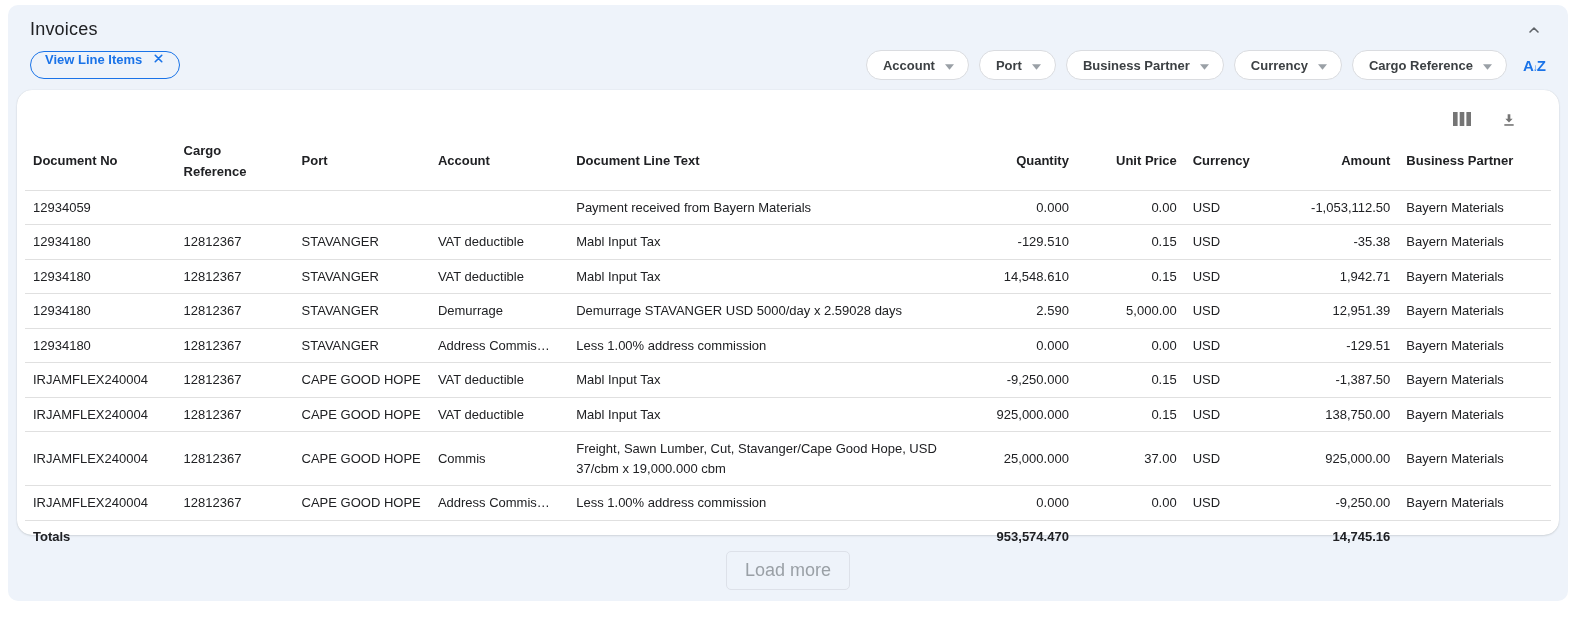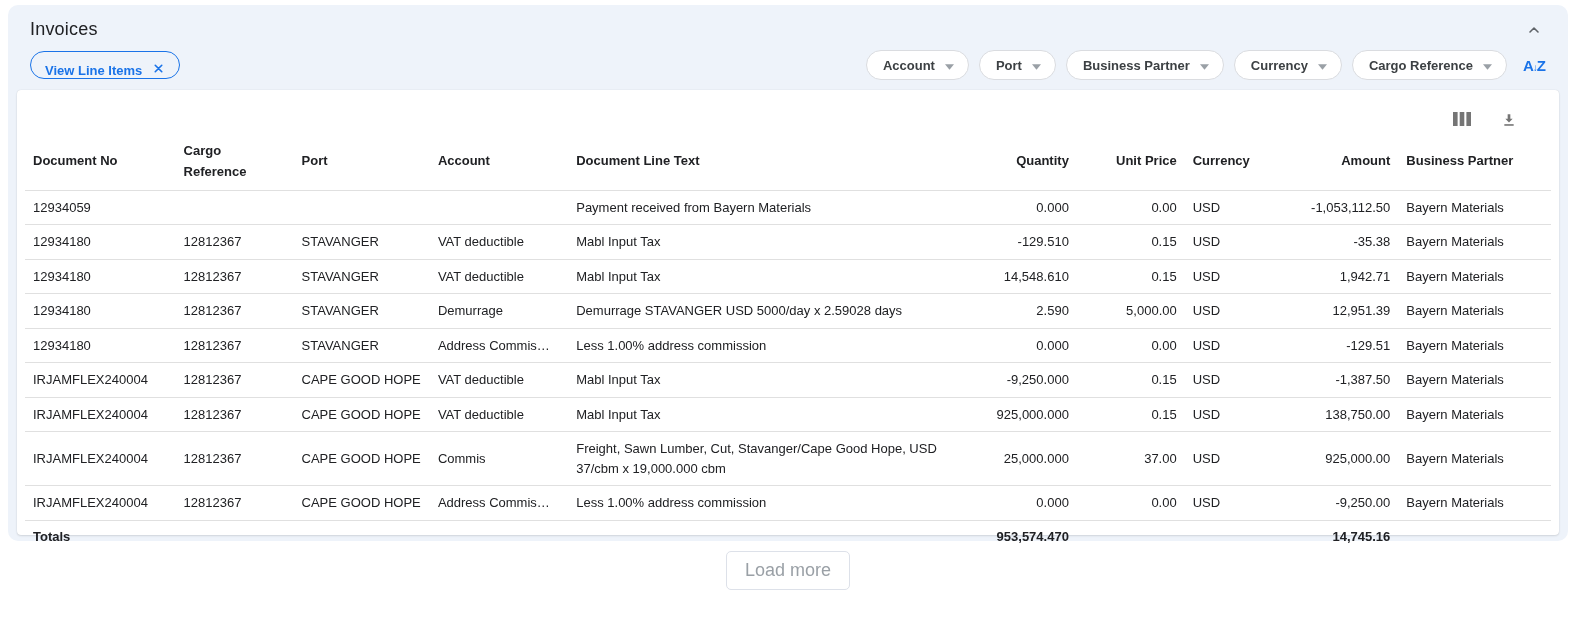--- a/index.html
+++ b/index.html
@@ -1,38 +1,38 @@
 <!DOCTYPE html>
 <html style="--accent: #1a73e8; --panel-bg: #eef3fa; --card-bg: #ffffff; --row-border: #e0e0e0; --chip-border: #dadce0; --disabled-text: #9aa0a6;"><head>
 <meta charset="utf-8">
 <style>
   * { margin: 0; padding: 0; box-sizing: border-box; }
   html, body { width: 1576px; height: 619px; background: #ffffff; overflow: hidden;
     font-family: "Liberation Sans", sans-serif; }
 
   .panel {
-    position: absolute; left: 8px; top: 5px; width: 1560px; height: 536px;
+    position: absolute; left: 8px; top: 5px; width: 1560px; height: 596px;
     background: var(--panel-bg, #eef3fa); border-radius: 10px;
   }
 
   
   .panel-header {
     display: flex; align-items: center; justify-content: space-between;
     padding: 14px 24px 0 22px;
   }
   .panel-title { font-size: 18px; font-weight: 500; color: #202124; letter-spacing: .2px; }
   .collapse-btn { background: none; border: none; cursor: pointer; padding: 2px; line-height: 0; }
 
   
   .toolbar {
     display: flex; align-items: center; justify-content: space-between;
     padding: 10px 22px 0 22px;
   }
   .chip-active {
-    display: inline-flex; align-items: flex-end; gap: 10px;
+    display: inline-flex; align-items: flex-start; gap: 10px;
     height: 28px; padding: 0 14px; border: 1.5px solid var(--accent, #1a73e8);
     border-radius: 15px; background: transparent; cursor: pointer;
   }
   .chip-active .lbl { color: var(--accent, #1a73e8); font-size: 13px; font-weight: 700; }
   .filters { display: flex; align-items: center; gap: 10px; }
   .chip-filter {
     display: inline-flex; align-items: center; gap: 10px;
     height: 30px; padding: 0 14px 0 16px; background: #ffffff;
     border: 1px solid var(--chip-border, #dadce0); border-radius: 16px; cursor: pointer;
   }
@@ -40,21 +40,21 @@
   .sort-az {
     display: inline-flex; align-items: flex-start; margin-left: 6px; cursor: pointer;
     color: var(--accent, #1a73e8); font-weight: 700; font-size: 15px; line-height: 1;
     background: none; border: none; position: relative; padding: 2px 0;
   }
   .sort-az .arrow { font-size: 10px; font-weight: 400; margin: 0 -1px; transform: translateY(5px); }
 
   
   .card {
     position: absolute; left: 9px; right: 9px; top: 85px; height: 445px;
-    background: var(--card-bg, #ffffff); border-radius: 4px;
+    background: var(--card-bg, #ffffff); border-radius: 15px;
     box-shadow: 0 1px 2px rgba(60,64,67,.15), 0 0 1px rgba(60,64,67,.2);
     padding: 0 8px;
   }
   .card-toolbar {
     display: flex; justify-content: flex-end; align-items: center; gap: 26px;
     padding: 14px 32px 0 0; height: 44px;
   }
   .icon-btn { background: none; border: none; cursor: pointer; line-height: 0; padding: 2px; }
 
   table { width: 100%; border-collapse: collapse; table-layout: fixed; }

